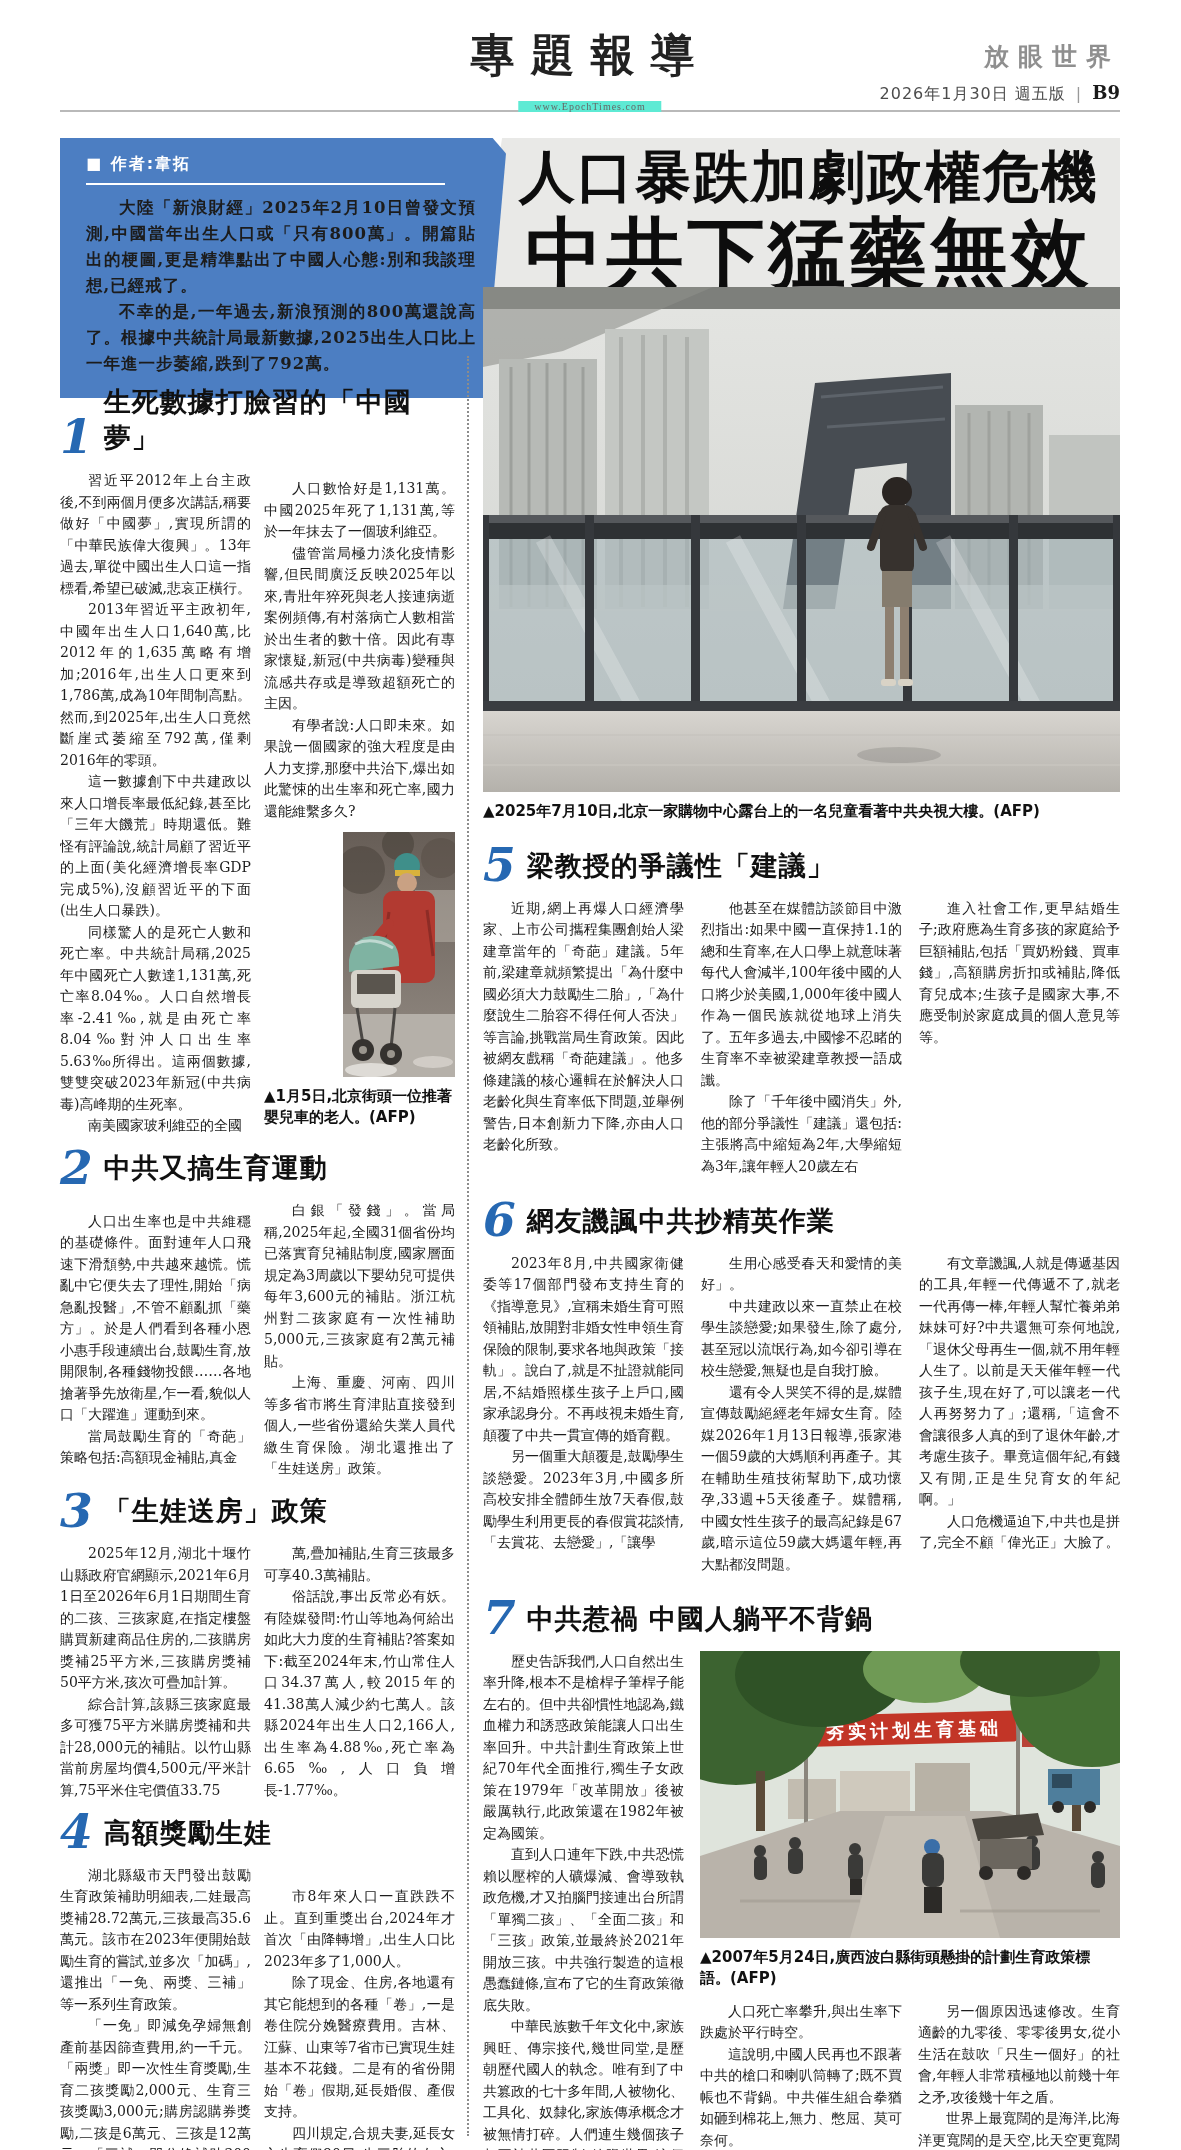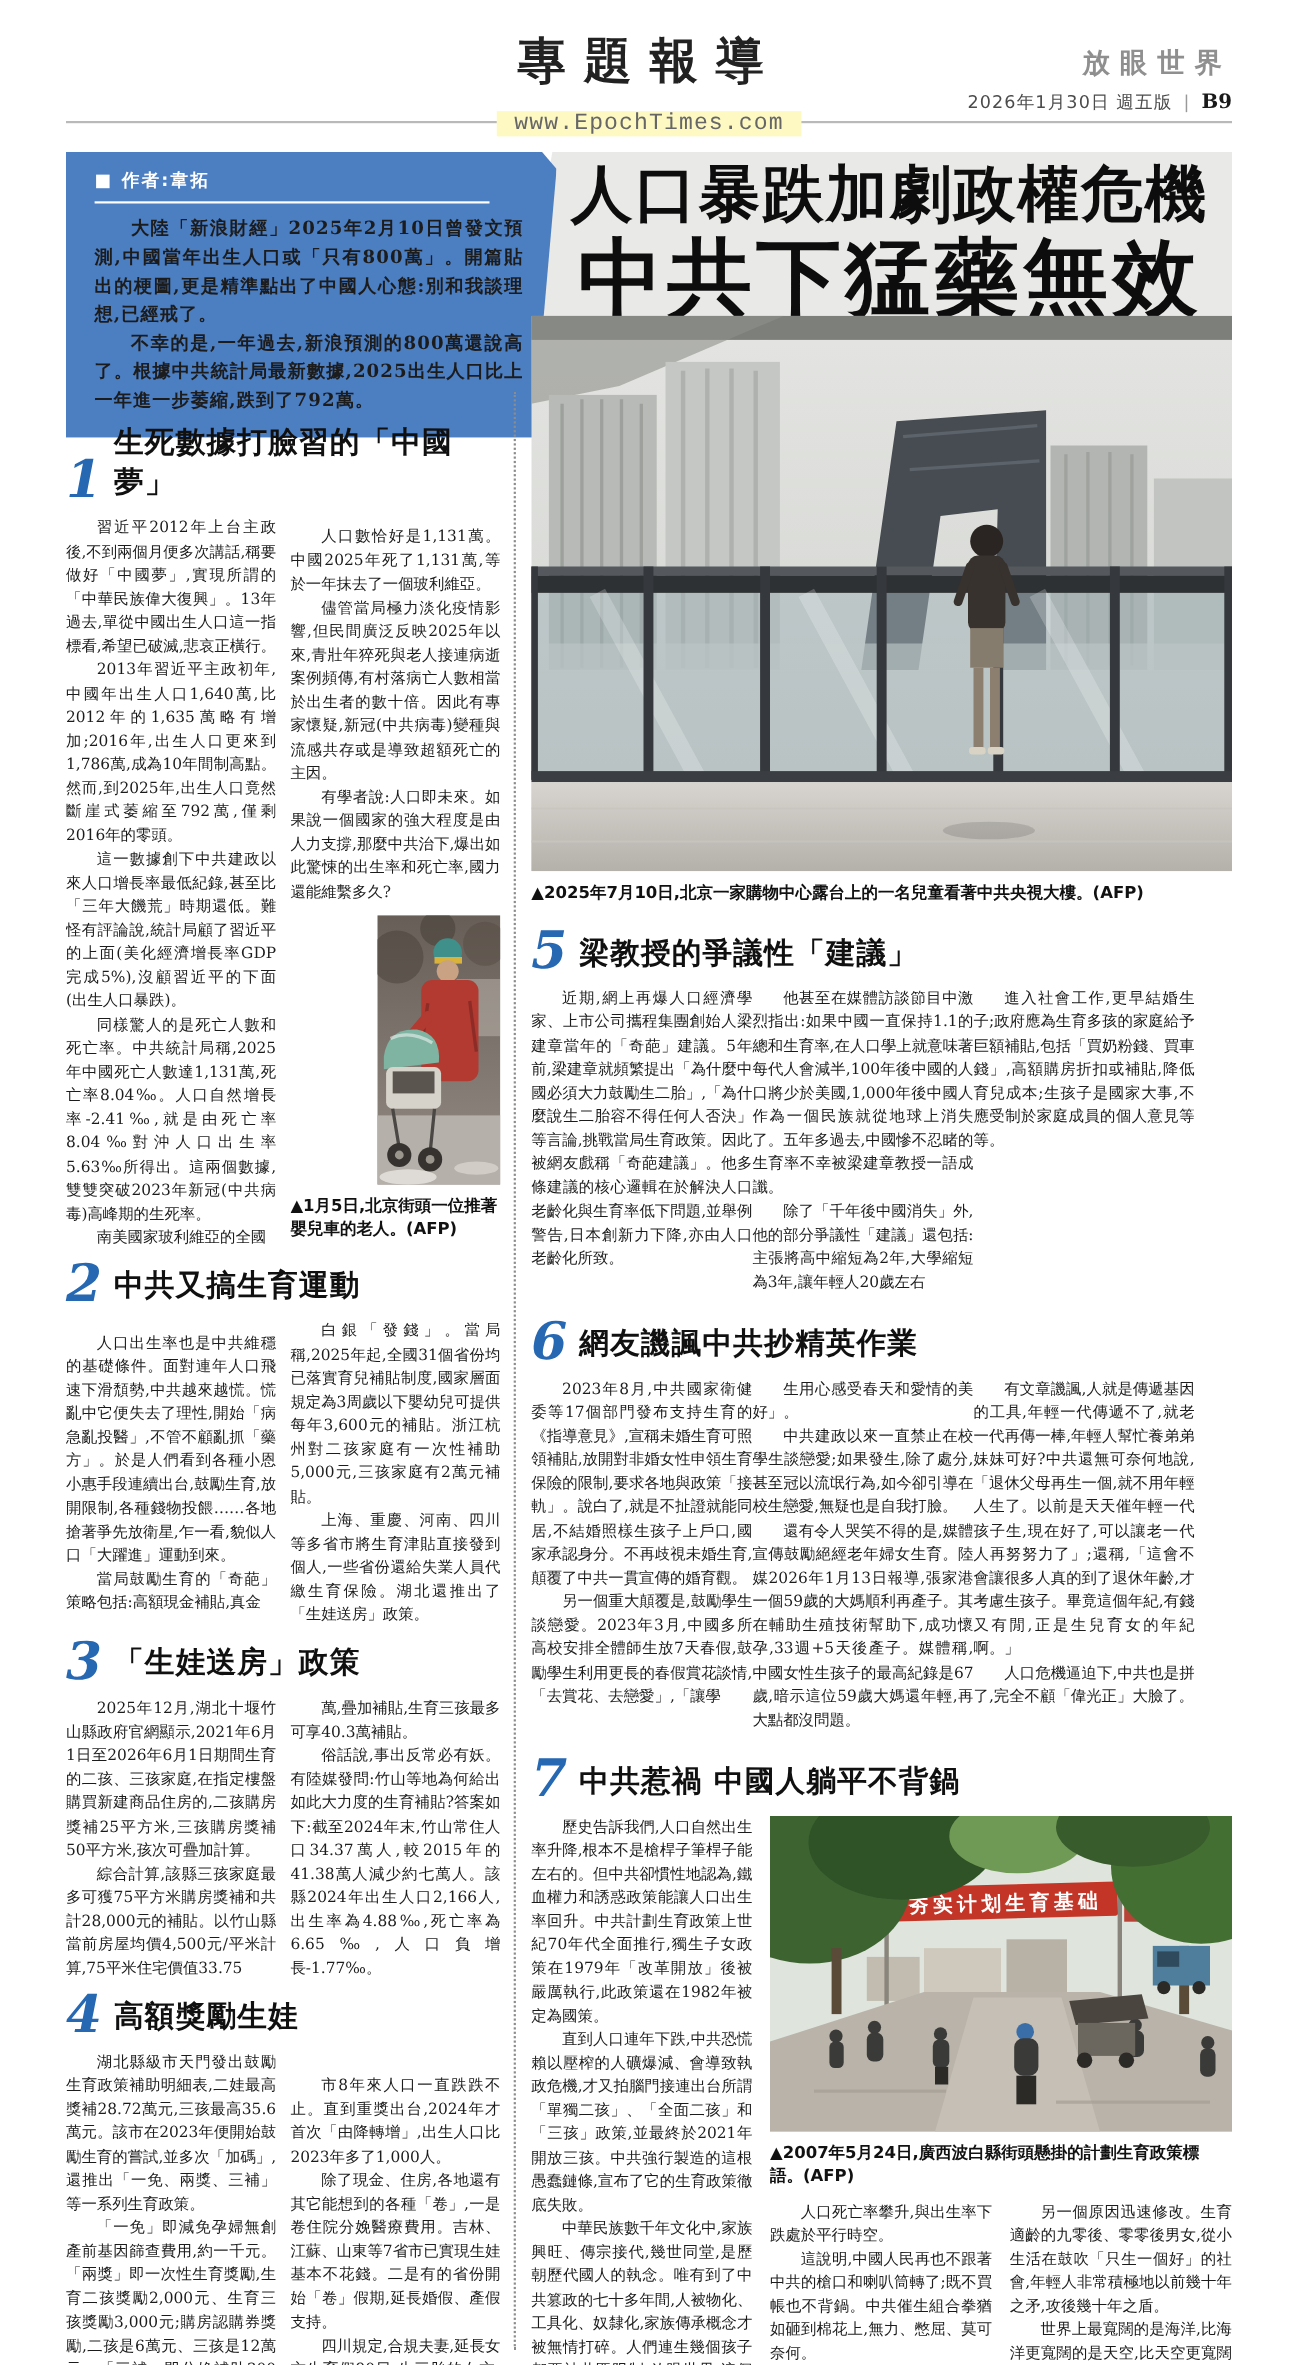--- a/index.html
+++ b/index.html
@@ -12,22 +12,22 @@
 
   
   .m-section-title{position:absolute;top:26px;left:0;right:0;text-align:center;
     font-family:var(--sans);font-weight:800;font-size:44px;letter-spacing:16px;color:#222;}
   .m-right{position:absolute;top:40px;right:61px;text-align:right;}
   .m-paper{font-family:var(--serif);font-weight:700;font-size:25px;letter-spacing:9px;color:#8f8f8f;}
   .m-date{margin-top:9px;font-family:var(--sans);font-size:16px;color:#4c4c4c;letter-spacing:1px;}
   .m-date .pipe{margin:0 10px;color:#999;}
   .m-date .pageno{font-family:var(--serif);font-weight:700;font-size:18px;color:#1a1a1a;letter-spacing:0;}
   .m-rule{position:absolute;top:110px;left:60px;width:1060px;border-top:2px solid #b9b9b9;}
-  .m-web{position:absolute;top:-11px;left:50%;transform:translateX(-50%);background:#fef9c3;
-    padding:0 16px;font-family:Liberation Mono, monospace;font-size:21px;color:#666;letter-spacing:1px;}
+  .m-web{position:absolute;top:-11px;left:50%;transform:translateX(-50%);background:#5eead4;
+    padding:0 16px;font-family:Liberation Serif, serif;font-size:10px;color:#666;letter-spacing:1px;}
 
   
   .headline-bg{position:absolute;left:452px;top:138px;width:668px;height:208px;background:#e9e9e7;
     clip-path:polygon(7.5% 0,100% 0,100% 100%,2.5% 100%);}
   .headline{position:absolute;left:498px;top:146px;width:622px;text-align:center;color:#0d0d0d;
     font-family:var(--sans);font-weight:900;}
   .hl1{font-size:56px;line-height:1.1;letter-spacing:2px;}
   .hl2{font-size:77px;line-height:1.08;letter-spacing:4px;margin-top:4px;}
 
   
@@ -59,21 +59,21 @@
   
   .left-block{position:absolute;left:60px;top:372px;width:395px;}
   .left-block .sec-h:first-child{margin-top:12px;}
   .left-block .col{width:191px;overflow:hidden;}
   .fig-stroller{margin-top:10px;}
   .fig-stroller svg{margin-left:auto;}
 
   
   .right-block{position:absolute;left:483px;top:287px;width:637px;}
   .right-block .col3{width:201px;overflow:hidden;}
-  .cols3{display:flex;}
+  .cols3{display:flex;gap:17px;}
   .s7-row{display:flex;gap:16px;}
   .s7-col1{width:201px;overflow:hidden;}
   .s7-right{width:420px;}
   .s7-cols{display:flex;gap:16px;margin-top:12px;}
   .s7-cols .col{width:202px;overflow:hidden;}
 </style>
 </head>
 <body>
 
 <div class="page">

